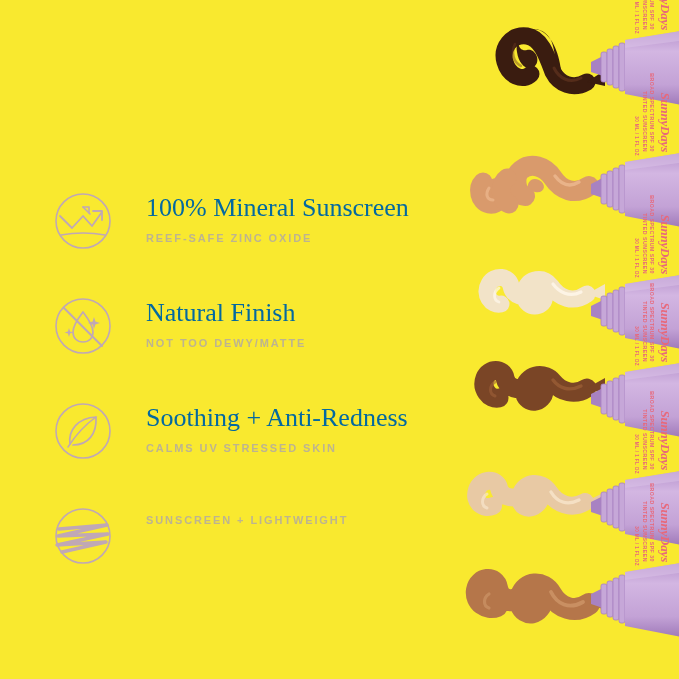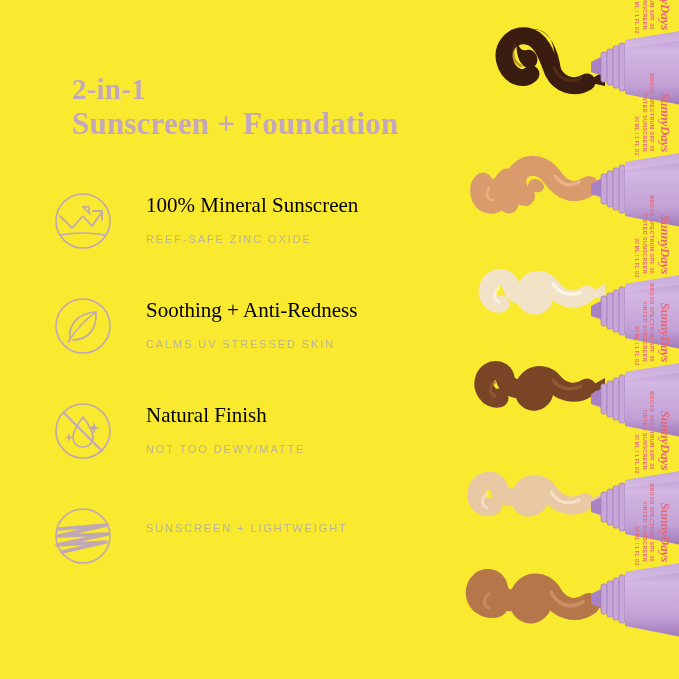--- a/index.html
+++ b/index.html
@@ -70,31 +70,31 @@
     height: 62px;
   }
   .feature-text {
     position: absolute;
     left: 98px;
     top: 6px;
     width: 330px;
   }
   .feature-title {
     font-family: "Liberation Serif", serif;
-    font-size: 21px;
+    font-size: 26px;
     font-weight: 400;
-    color: #000000;
+    color: #0369a1;
     line-height: 1.25;
     white-space: nowrap;
   }
   .feature-sub {
-    margin-top: 14px;
+    margin-top: 6px;
     font-family: "Liberation Sans", sans-serif;
     font-size: 11px;
-    font-weight: 400;
+    font-weight: 700;
     color: #BDB490;
     letter-spacing: 1.9px;
     line-height: 1.3;
     white-space: nowrap;
   }
 
   
   .products {
     position: absolute;
     left: 455px;
@@ -187,24 +187,20 @@
     width: 150px;
     height: 118px;
   }
   .swatch svg { display: block; width: 150px; height: 118px; }
 </style>
 </head>
 <body>
 
 <div id="canvas">
 
-  <div class="headline">
-    <div class="headline-line1">2-in-1</div>
-    <div class="headline-line2">Sunscreen + Foundation</div>
-  </div>
 
   <div class="features">
 
     <div class="feature-row">
       <div class="feature-icon">
         <svg viewBox="0 0 62 62" xmlns="http://www.w3.org/2000/svg">
           <circle cx="31" cy="31" r="27" fill="none" stroke="#C0A8B5" stroke-width="1.6"></circle>
           <path d="M8 26 L20 38 L31 26 L40 36 L50 22" fill="none" stroke="#C0A8B5" stroke-width="1.8" stroke-linecap="round" stroke-linejoin="round"></path>
           <path d="M41 21 L50 21 L50 30" fill="none" stroke="#C0A8B5" stroke-width="1.8" stroke-linecap="round" stroke-linejoin="round"></path>
           <path d="M31 17 L38 24" fill="none" stroke="#C0A8B5" stroke-width="1.6" stroke-linecap="round"></path>
@@ -215,43 +211,43 @@
       <div class="feature-text">
         <div class="feature-title">100% Mineral Sunscreen</div>
         <div class="feature-sub">REEF-SAFE ZINC OXIDE</div>
       </div>
     </div>
 
     <div class="feature-row">
       <div class="feature-icon">
         <svg viewBox="0 0 62 62" xmlns="http://www.w3.org/2000/svg">
           <circle cx="31" cy="31" r="27" fill="none" stroke="#C0A8B5" stroke-width="1.6"></circle>
-          <path d="M18 44 C16 30 26 18 44 17 C45 34 36 45 21 45" fill="none" stroke="#C0A8B5" stroke-width="1.7" stroke-linecap="round" stroke-linejoin="round"></path>
-          <path d="M44 17 C34 24 25 33 16 47" fill="none" stroke="#C0A8B5" stroke-width="1.5" stroke-linecap="round"></path>
+          <path d="M31 17 C31 17 21 30 21 37 C21 43 25 47 31 47 C37 47 41 43 41 37 C41 30 31 17 31 17 Z" fill="none" stroke="#C0A8B5" stroke-width="1.7" stroke-linejoin="round"></path>
+          <path d="M42 22 L43.4 26.6 L48 28 L43.4 29.4 L42 34 L40.6 29.4 L36 28 L40.6 26.6 Z" fill="#C0A8B5"></path>
+          <path d="M17 33 L18.1 36.4 L21.5 37.5 L18.1 38.6 L17 42 L15.9 38.6 L12.5 37.5 L15.9 36.4 Z" fill="#C0A8B5"></path>
+          <path d="M12 13 L50 51" fill="none" stroke="#C0A8B5" stroke-width="1.9" stroke-linecap="round"></path>
         </svg>
       </div>
       <div class="feature-text">
-        <div class="feature-title">Soothing + Anti-Redness</div>
-        <div class="feature-sub">CALMS UV STRESSED SKIN</div>
+        <div class="feature-title">Natural Finish</div>
+        <div class="feature-sub">NOT TOO DEWY/MATTE</div>
       </div>
     </div>
 
     <div class="feature-row">
       <div class="feature-icon">
         <svg viewBox="0 0 62 62" xmlns="http://www.w3.org/2000/svg">
           <circle cx="31" cy="31" r="27" fill="none" stroke="#C0A8B5" stroke-width="1.6"></circle>
-          <path d="M31 17 C31 17 21 30 21 37 C21 43 25 47 31 47 C37 47 41 43 41 37 C41 30 31 17 31 17 Z" fill="none" stroke="#C0A8B5" stroke-width="1.7" stroke-linejoin="round"></path>
-          <path d="M42 22 L43.4 26.6 L48 28 L43.4 29.4 L42 34 L40.6 29.4 L36 28 L40.6 26.6 Z" fill="#C0A8B5"></path>
-          <path d="M17 33 L18.1 36.4 L21.5 37.5 L18.1 38.6 L17 42 L15.9 38.6 L12.5 37.5 L15.9 36.4 Z" fill="#C0A8B5"></path>
-          <path d="M12 13 L50 51" fill="none" stroke="#C0A8B5" stroke-width="1.9" stroke-linecap="round"></path>
+          <path d="M18 44 C16 30 26 18 44 17 C45 34 36 45 21 45" fill="none" stroke="#C0A8B5" stroke-width="1.7" stroke-linecap="round" stroke-linejoin="round"></path>
+          <path d="M44 17 C34 24 25 33 16 47" fill="none" stroke="#C0A8B5" stroke-width="1.5" stroke-linecap="round"></path>
         </svg>
       </div>
       <div class="feature-text">
-        <div class="feature-title">Natural Finish</div>
-        <div class="feature-sub">NOT TOO DEWY/MATTE</div>
+        <div class="feature-title">Soothing + Anti-Redness</div>
+        <div class="feature-sub">CALMS UV STRESSED SKIN</div>
       </div>
     </div>
 
     <div class="feature-row">
       <div class="feature-icon">
         <svg viewBox="0 0 62 62" xmlns="http://www.w3.org/2000/svg">
           <circle cx="31" cy="31" r="27" fill="none" stroke="#C0A8B5" stroke-width="1.6"></circle>
           <path d="M7 24 L55 20 L6 31 L56 29 L5 40 L54 37 L10 47" fill="none" stroke="#C0A8B5" stroke-width="3.4" stroke-linecap="round" stroke-linejoin="round"></path>
         </svg>
       </div>

